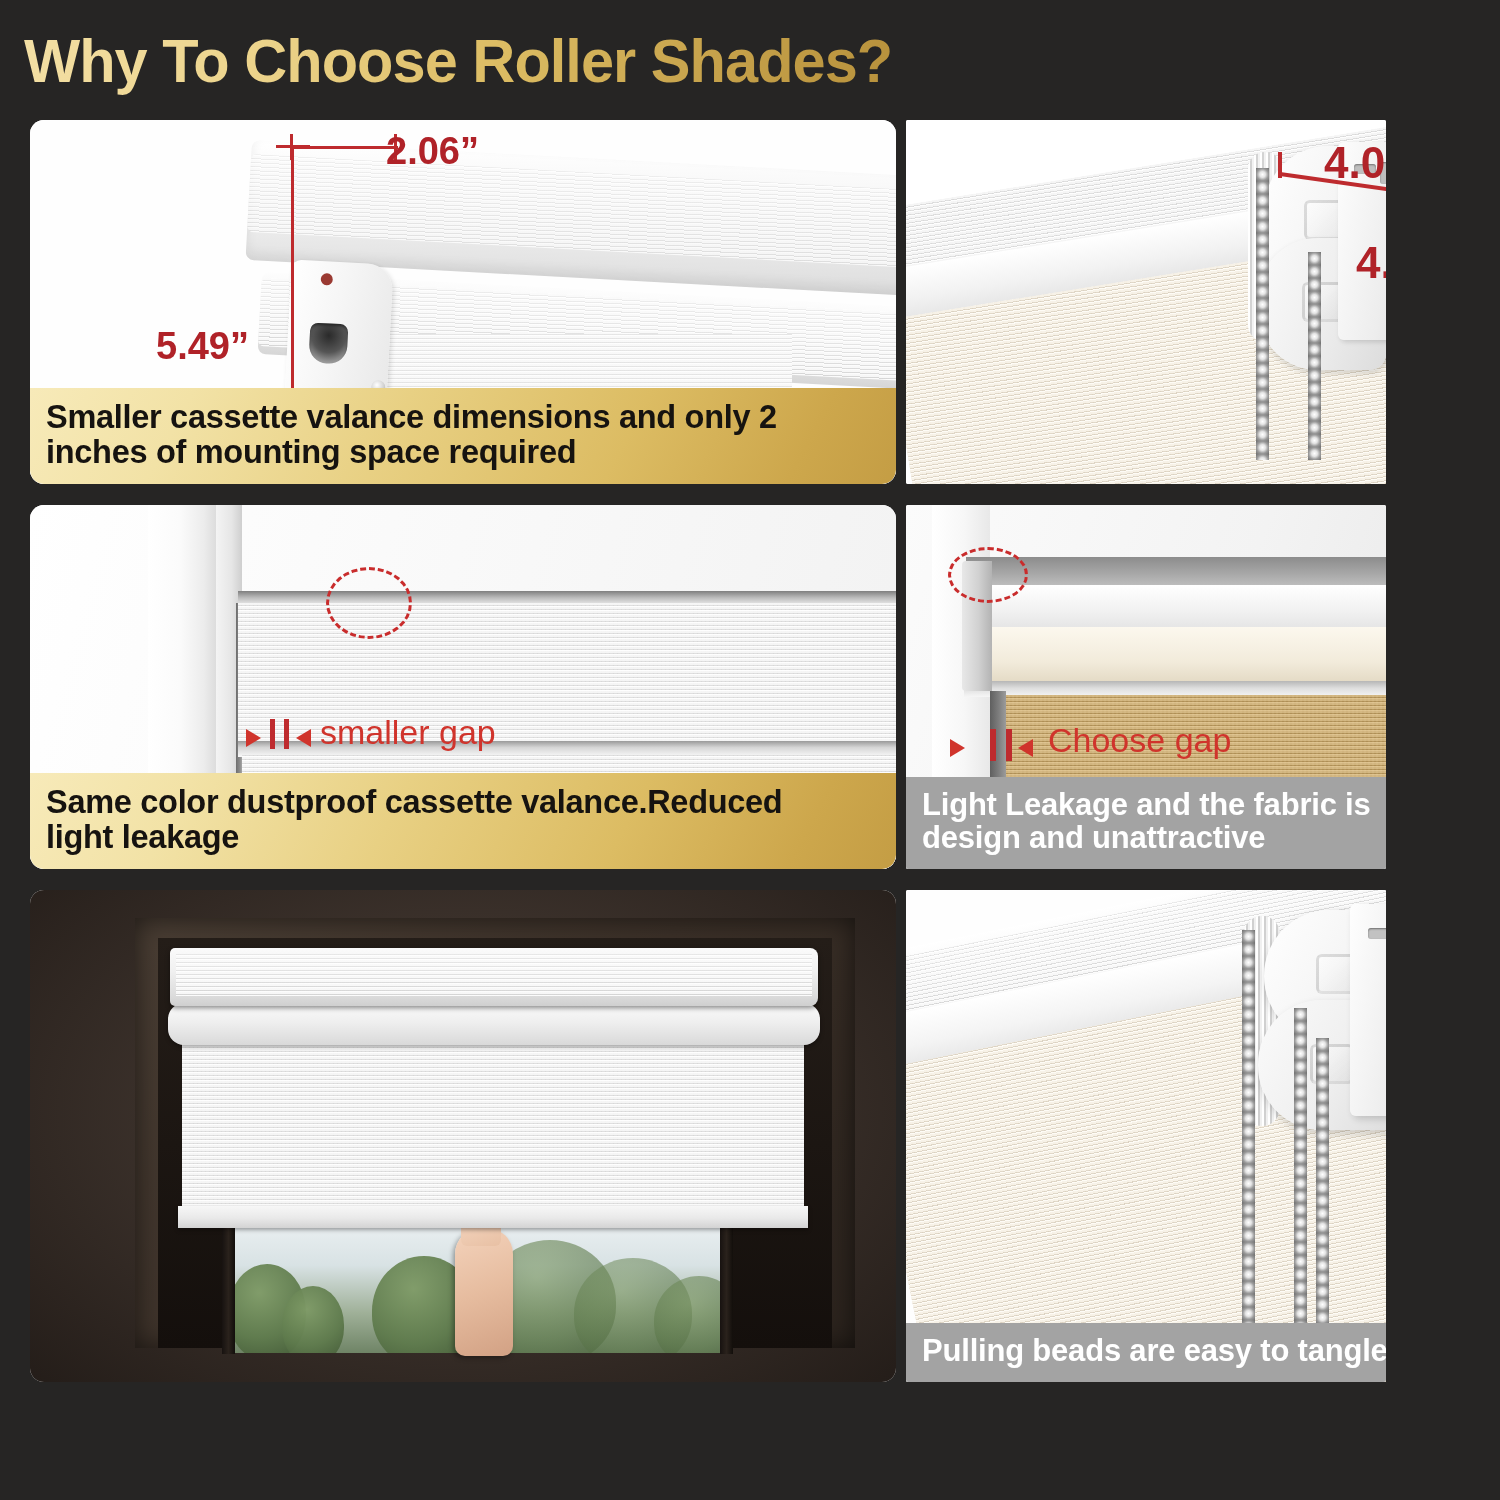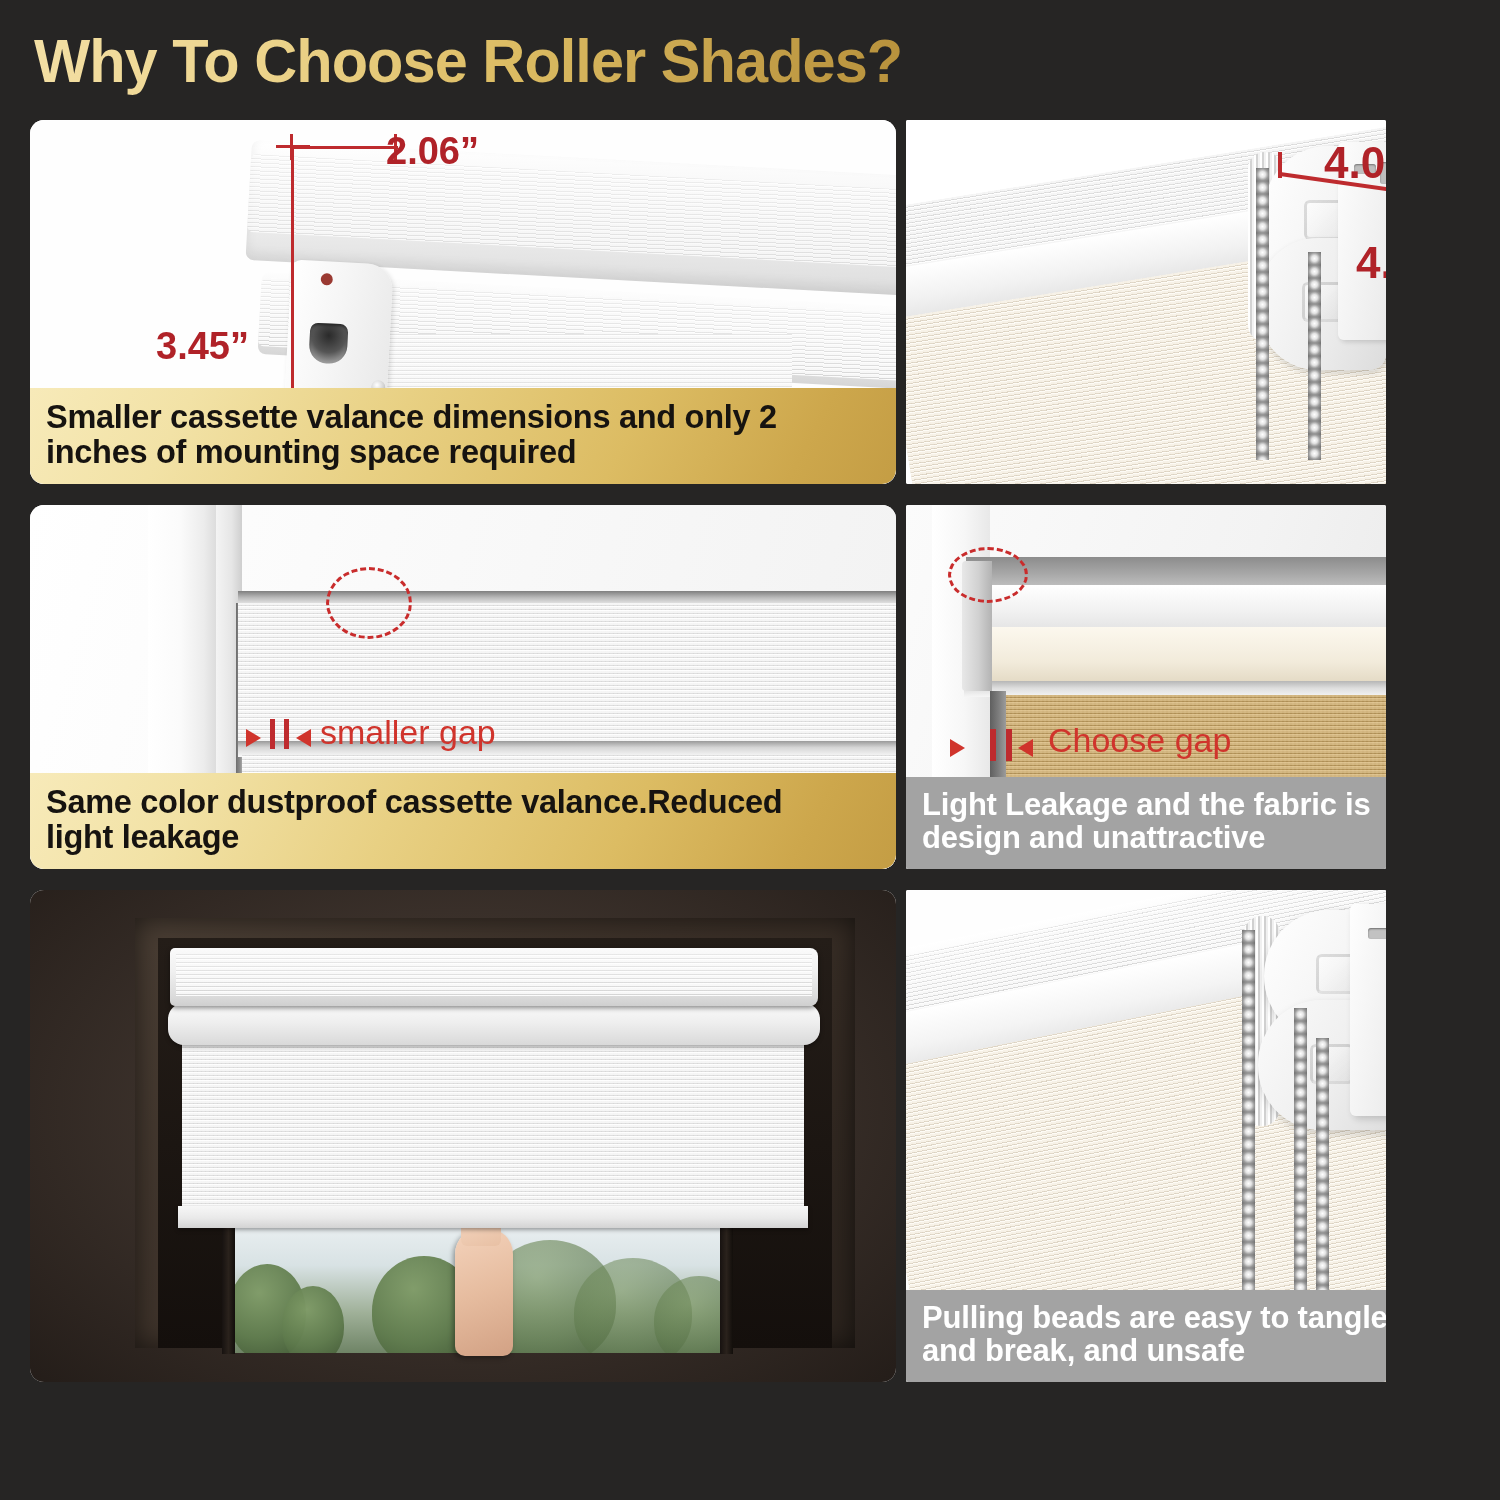--- a/index.html
+++ b/index.html
@@ -10,21 +10,21 @@
     height: 1500px;
     background: #262524;
     font-family: "Liberation Sans", sans-serif;
     overflow: hidden;
     position: relative;
   }
 
   
   .title-bar {
     position: absolute;
-    left: 34px; top: 16px;
+    left: 24px; top: 16px;
     width: 1020px; height: 88px;
     display: flex; align-items: center;
   }
   .title-text {
     font-size: 62px;
     font-weight: bold;
     letter-spacing: -1px;
     background: linear-gradient(100deg, #F3DFA4 0%, #EDD58E 25%, #DCBC63 55%, #C5A14A 80%, #B8923C 100%);
     -webkit-background-clip: text;
     background-clip: text;
@@ -427,21 +427,21 @@
       </div>
 
       <div class="dim-line" style="left:262px; top:26px; width:106px; height:3px;"></div>
       <div class="tick" style="left:260px; top:14px; width:3px; height:26px;"></div>
       <div class="tick" style="left:364px; top:14px; width:3px; height:26px;"></div>
       <div class="dim-label" style="left:356px; top:10px; font-size:38px;">2.06”</div>
 
       <div class="dim-line" style="left:261px; top:26px; width:3px; height:324px;"></div>
       <div class="tick" style="left:246px; top:25px; width:34px; height:3px;"></div>
       <div class="tick" style="left:246px; top:347px; width:34px; height:3px;"></div>
-      <div class="dim-label" style="left:126px; top:205px; font-size:38px;">3.45”</div>
+      <div class="dim-label" style="left:126px; top:205px; font-size:38px;">5.49”</div>
     </div>
 
     <div class="caption gold">
       <span class="ln">Smaller cassette valance dimensions and only 2</span>
       <span class="ln">inches of mounting space required</span>
     </div>
   </div>
 
   <div class="panel right c-right r1">
     <div class="art">
@@ -585,17 +585,16 @@
       </div>
 
       <div class="bead-chain" style="left:336px; top:40px; height:452px;"></div>
       <div class="bead-chain" style="left:388px; top:118px; height:374px;"></div>
       <div class="bead-chain" style="left:410px; top:148px; height:344px;"></div>
       <div class="bead-chain" style="left:492px; top:238px; height:254px;"></div>
     </div>
 
     <div class="caption gray">
       <span class="ln">Pulling beads are easy to tangle</span>
-      <span class="ln">and break, and unsafe</span>
     </div>
   </div>
 
 </div>
 
 </body></html>

